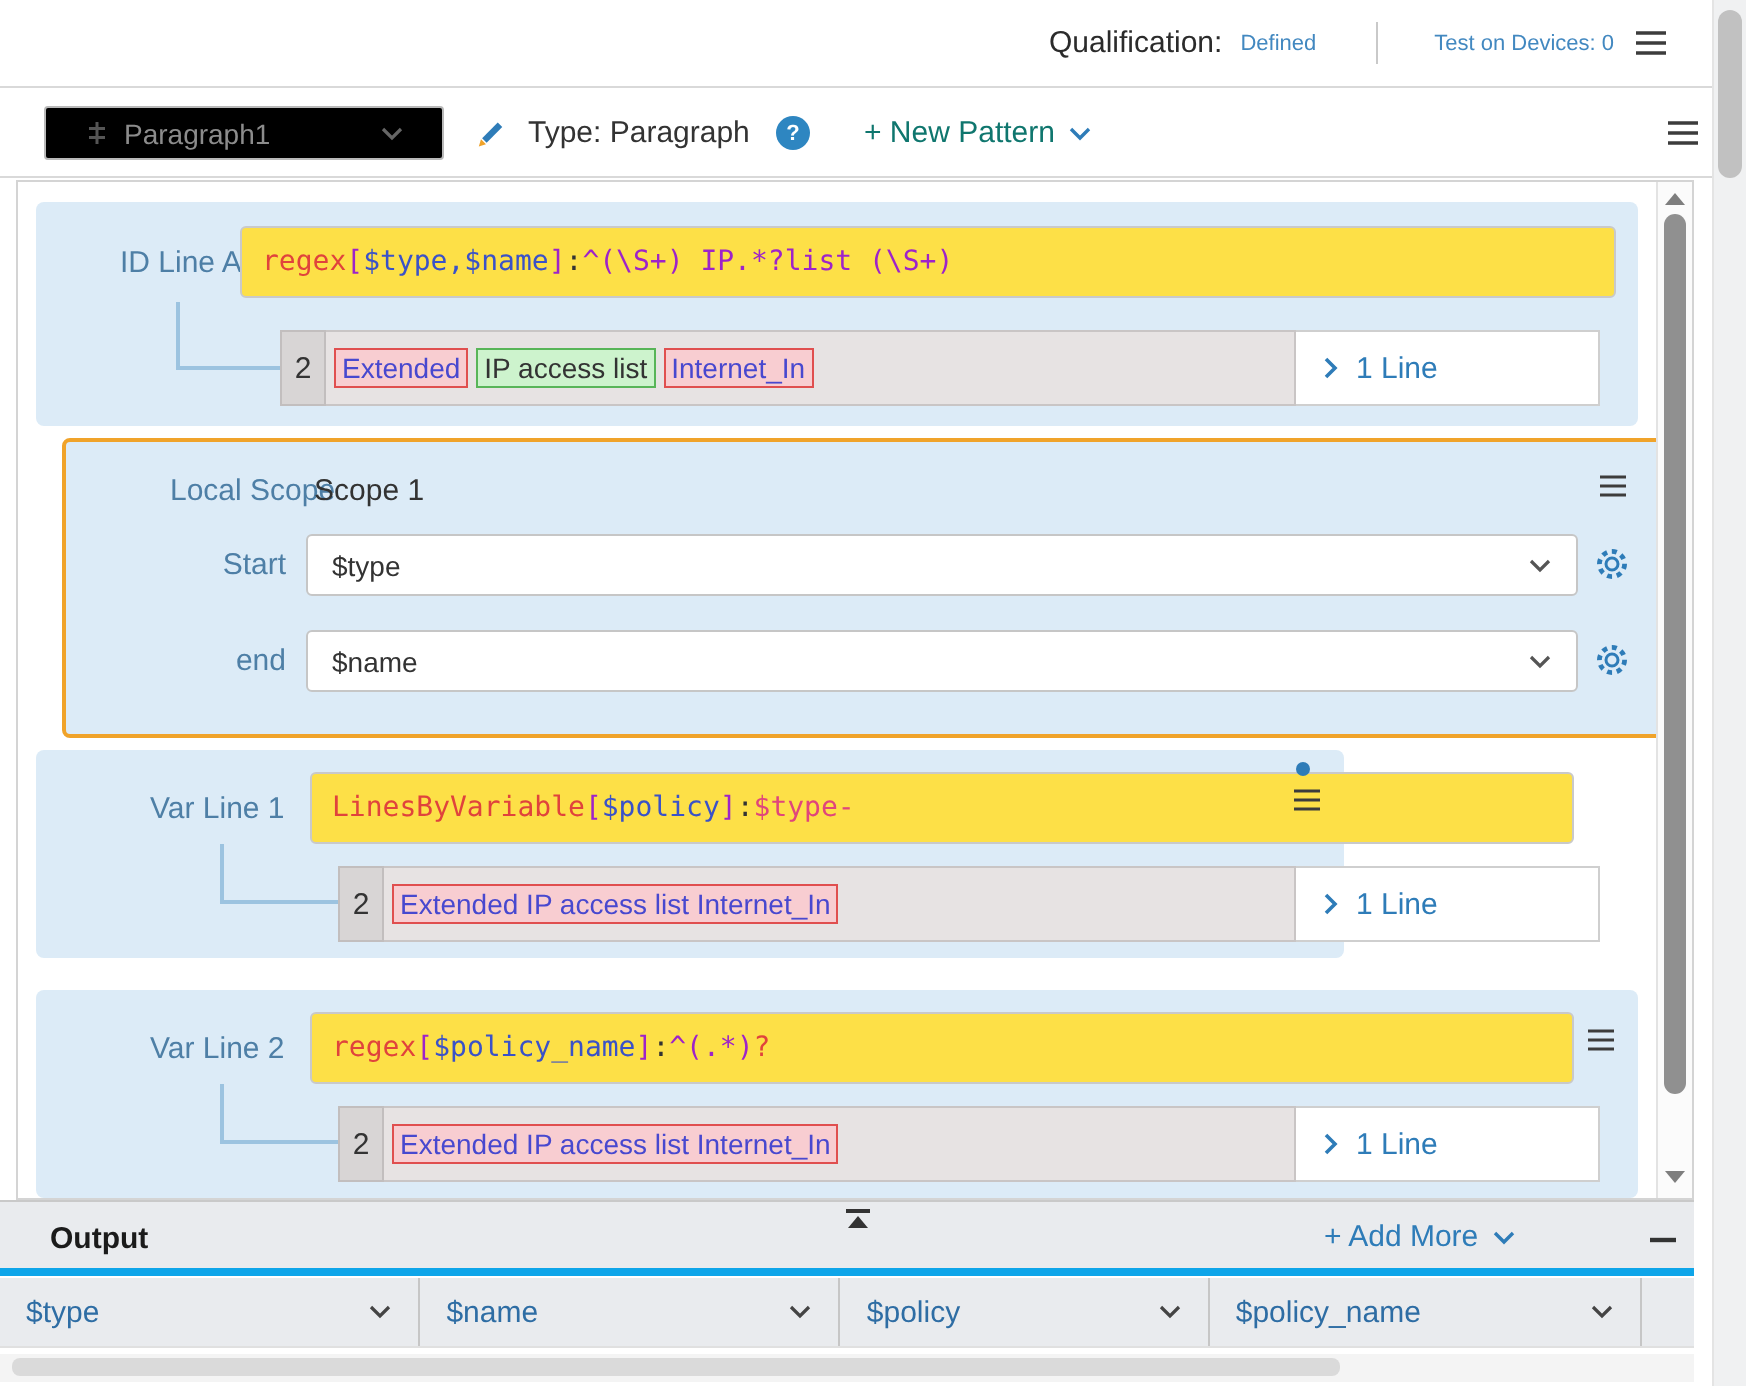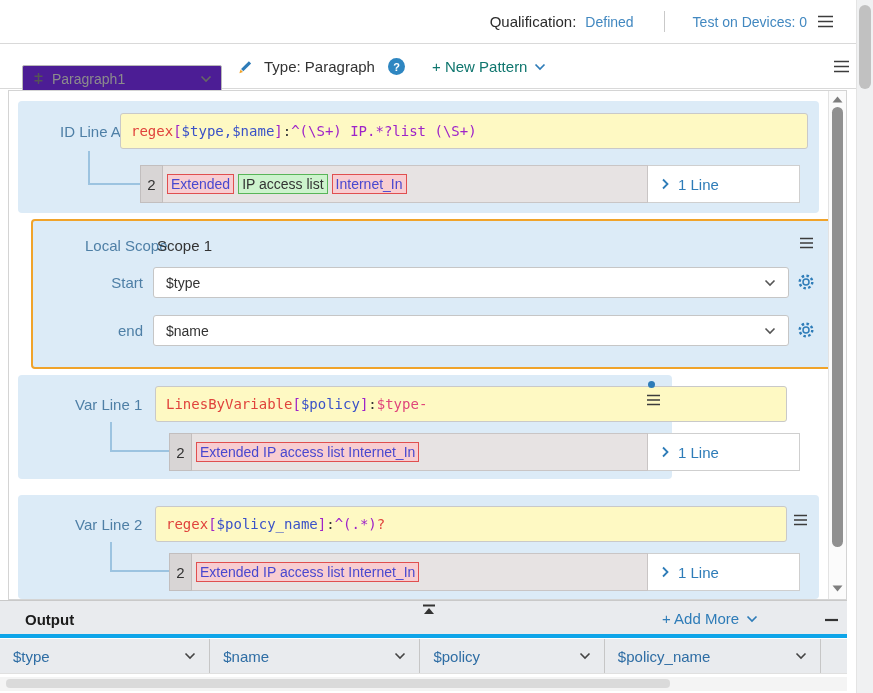--- a/index.html
+++ b/index.html
@@ -4,48 +4,48 @@
 <style>
   html,body{margin:0;padding:0;background:#fff;}
   .page{position:relative;width:873px;height:693px;background:#fff;overflow:hidden;
         font-family:"Liberation Sans",sans-serif;color:#333;}
 
   
   .header{position:absolute;left:0;top:0;width:856px;height:44px;box-sizing:border-box;
           border-bottom:1px solid #d9d9d9;display:flex;align-items:center;justify-content:flex-end;
           padding-right:22px;}
   .h-dark{font-size:15px;color:#2b2b2b;margin-right:9px;}
-  .h-link{font-size:14px;color:#4288c0;text-decoration:none;cursor:pointer;}
+  .h-link{font-size:11px;color:#4288c0;text-decoration:none;cursor:pointer;}
   .vdiv{width:1px;height:21px;background:#c9c9c9;margin:0 28px 0 30px;}
   .h-link2{margin-right:10px;}
   .icon-btn{display:inline-flex;align-items:center;justify-content:center;cursor:pointer;}
 
   
   .toolbar{position:absolute;left:0;top:45px;width:856px;height:44px;box-sizing:border-box;
            border-bottom:1px solid #d9d9d9;}
   .selector{position:absolute;left:22px;top:8px;width:200px;height:27px;box-sizing:border-box;
-            border:1px solid #b9b9b9;border-radius:2px;background:#4c1d95;display:flex;
-            align-items:center;padding:0 9px;gap:7px;cursor:pointer;margin-top:12px;}
+            border:1px solid #b9b9b9;border-radius:2px;background:#000000;display:flex;
+            align-items:center;padding:0 19px;gap:7px;cursor:pointer;}
   .sel-text{flex:1;font-size:14px;color:#8c8c8c;}
   .pencil{position:absolute;left:236px;top:12px;}
   .type-label{position:absolute;left:264px;top:13px;font-size:15px;color:#333;}
   .help{position:absolute;left:388px;top:13px;width:17px;height:17px;border-radius:50%;
         background:#2e86c1;color:#fff;font-size:11px;font-weight:bold;display:flex;
         align-items:center;justify-content:center;cursor:pointer;}
   .new-pattern{position:absolute;left:432px;top:13px;display:flex;align-items:center;gap:7px;
                color:#0f766e;font-size:15px;cursor:pointer;}
   .tb-menu{position:absolute;left:833px;top:15px;}
 
   
   .main{position:absolute;left:8px;top:90px;width:839px;height:510px;box-sizing:border-box;
         border:1px solid #d4d4d4;background:#fff;}
   .panel{position:absolute;background:#dcebf7;border-radius:4px;}
   .lbl{position:absolute;font-size:15px;color:#4e7fa6;white-space:nowrap;}
   .dark-lbl{position:absolute;font-size:15px;color:#333;white-space:nowrap;}
-  .code-input{position:absolute;background:#fef9c3;border:1px solid #c9c9c9;border-radius:3px;
+  .code-input{position:absolute;background:#fde047;border:1px solid #c9c9c9;border-radius:3px;
               box-sizing:border-box;display:flex;align-items:center;padding:16px 10px;
               font-family:"DejaVu Sans Mono",monospace;font-size:14px;white-space:pre;cursor:text;}
   .cr{color:#e0433c;} .cp{color:#9e23c9;} .cb{color:#3a52c8;} .cd{color:#333;} .cc{color:#e0457b;}
   .conn{position:absolute;background:#9cc3e0;}
 
   .match-row{position:absolute;display:flex;height:38px;}
   .count-box{width:23px;background:#d8d5d5;border:1px solid #c2bebe;box-sizing:border-box;
              display:flex;align-items:center;justify-content:center;font-size:15px;color:#333;}
   .match-bar{flex:1;background:#e7e3e3;border:1px solid #c9c5c5;border-left:none;box-sizing:border-box;
              display:flex;align-items:center;padding:0 4px;gap:4px;overflow:hidden;}

